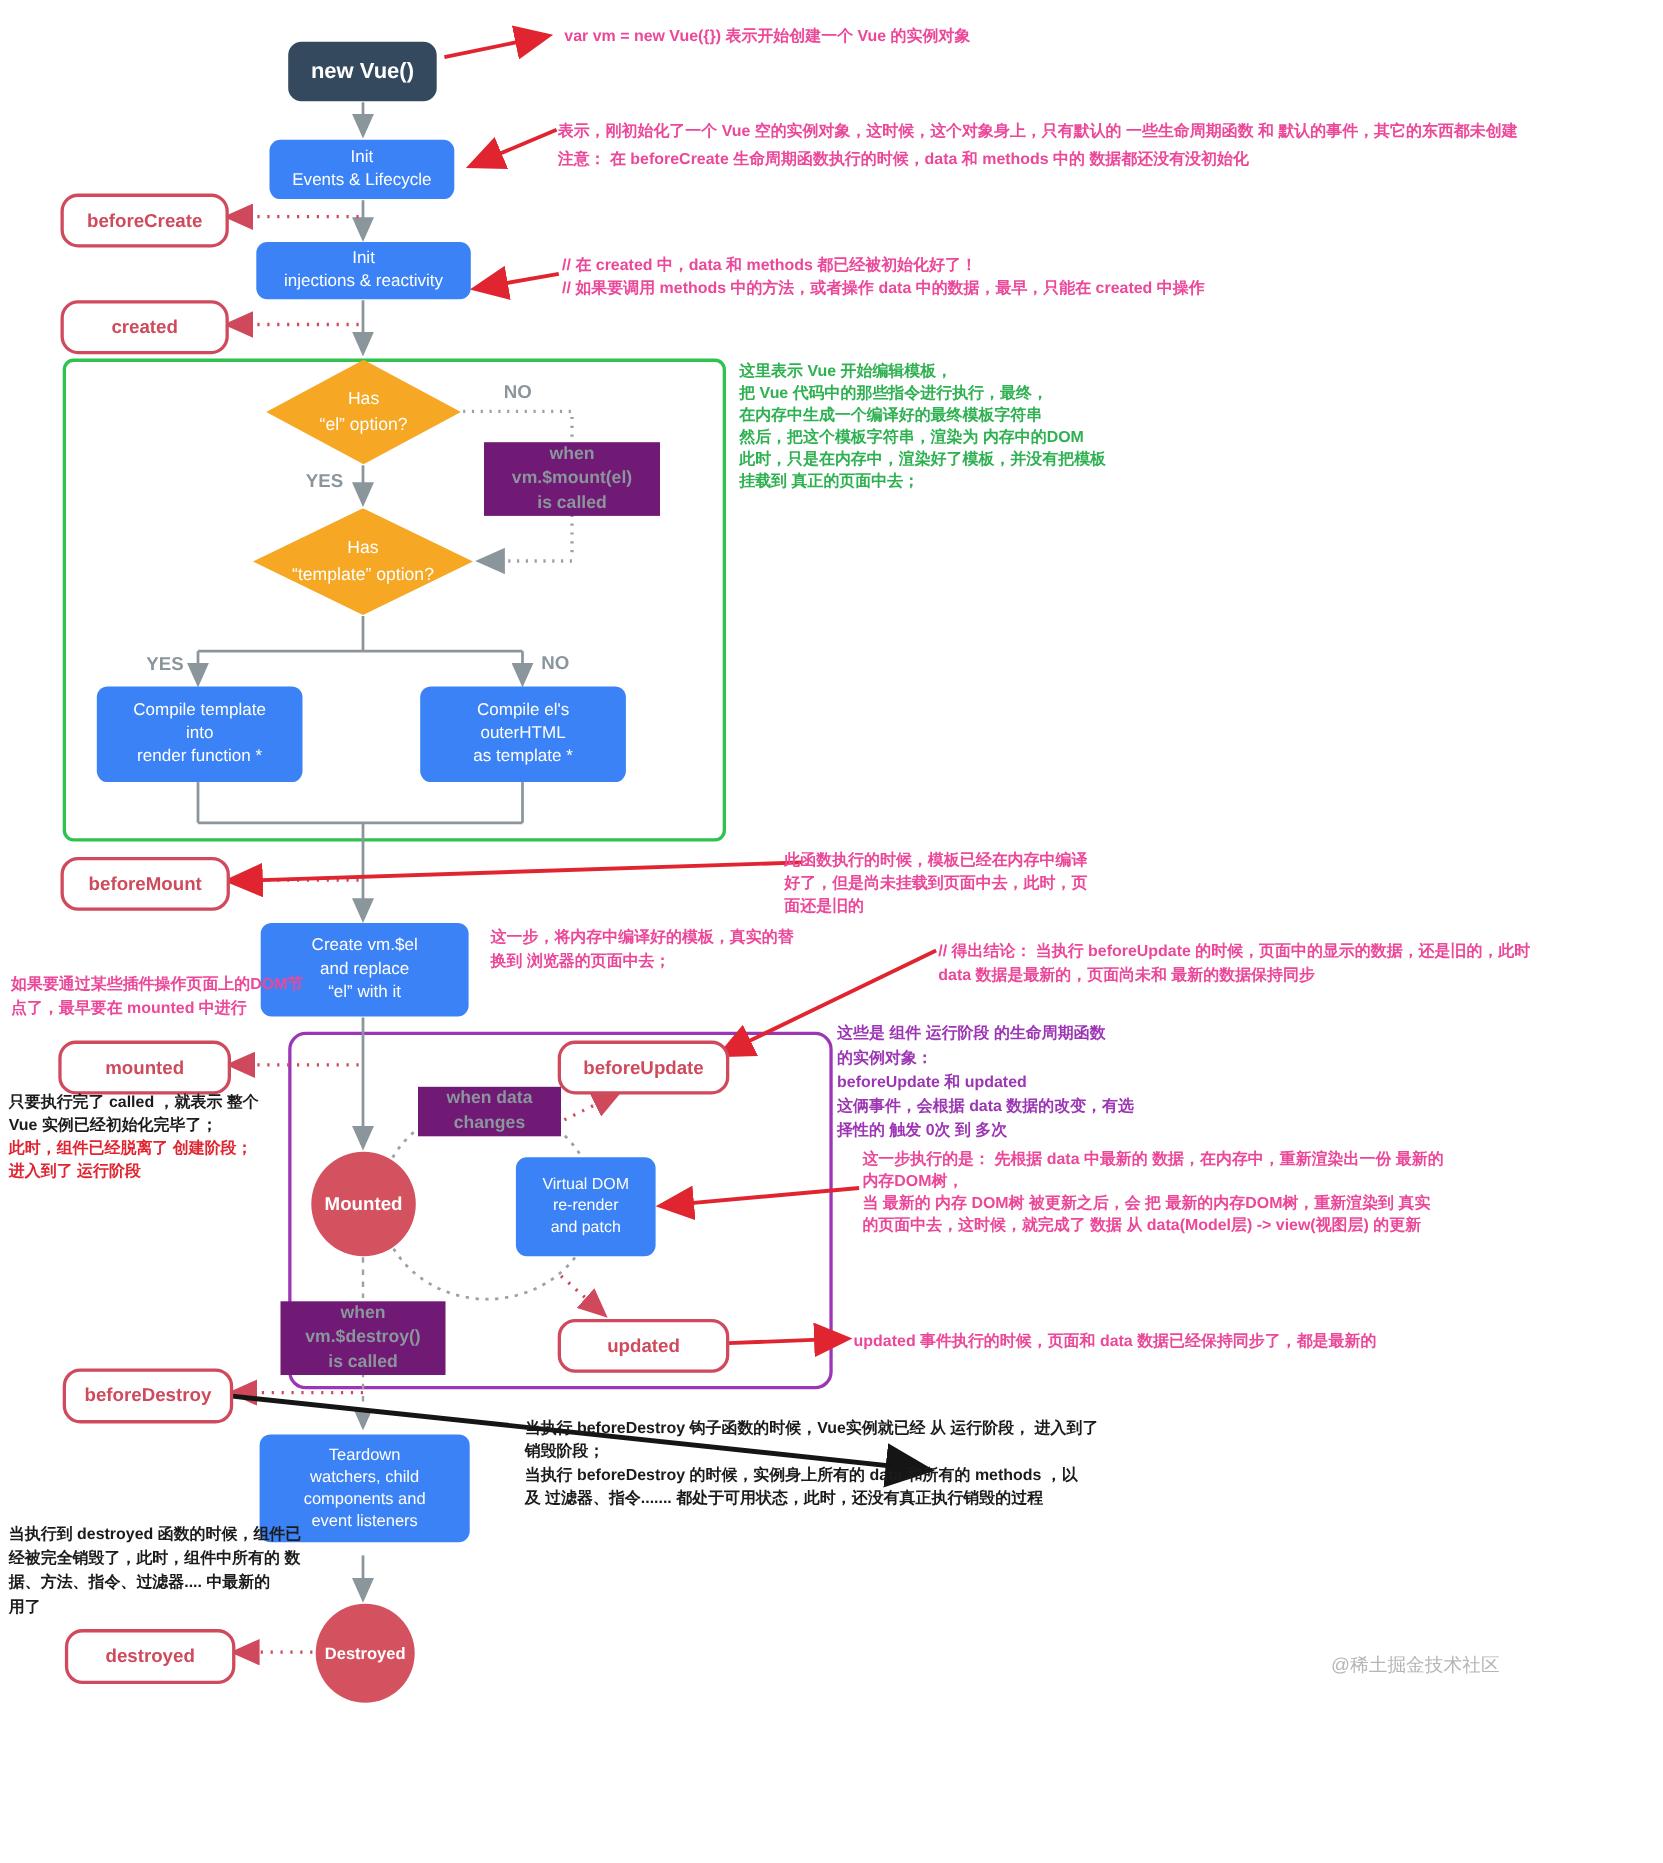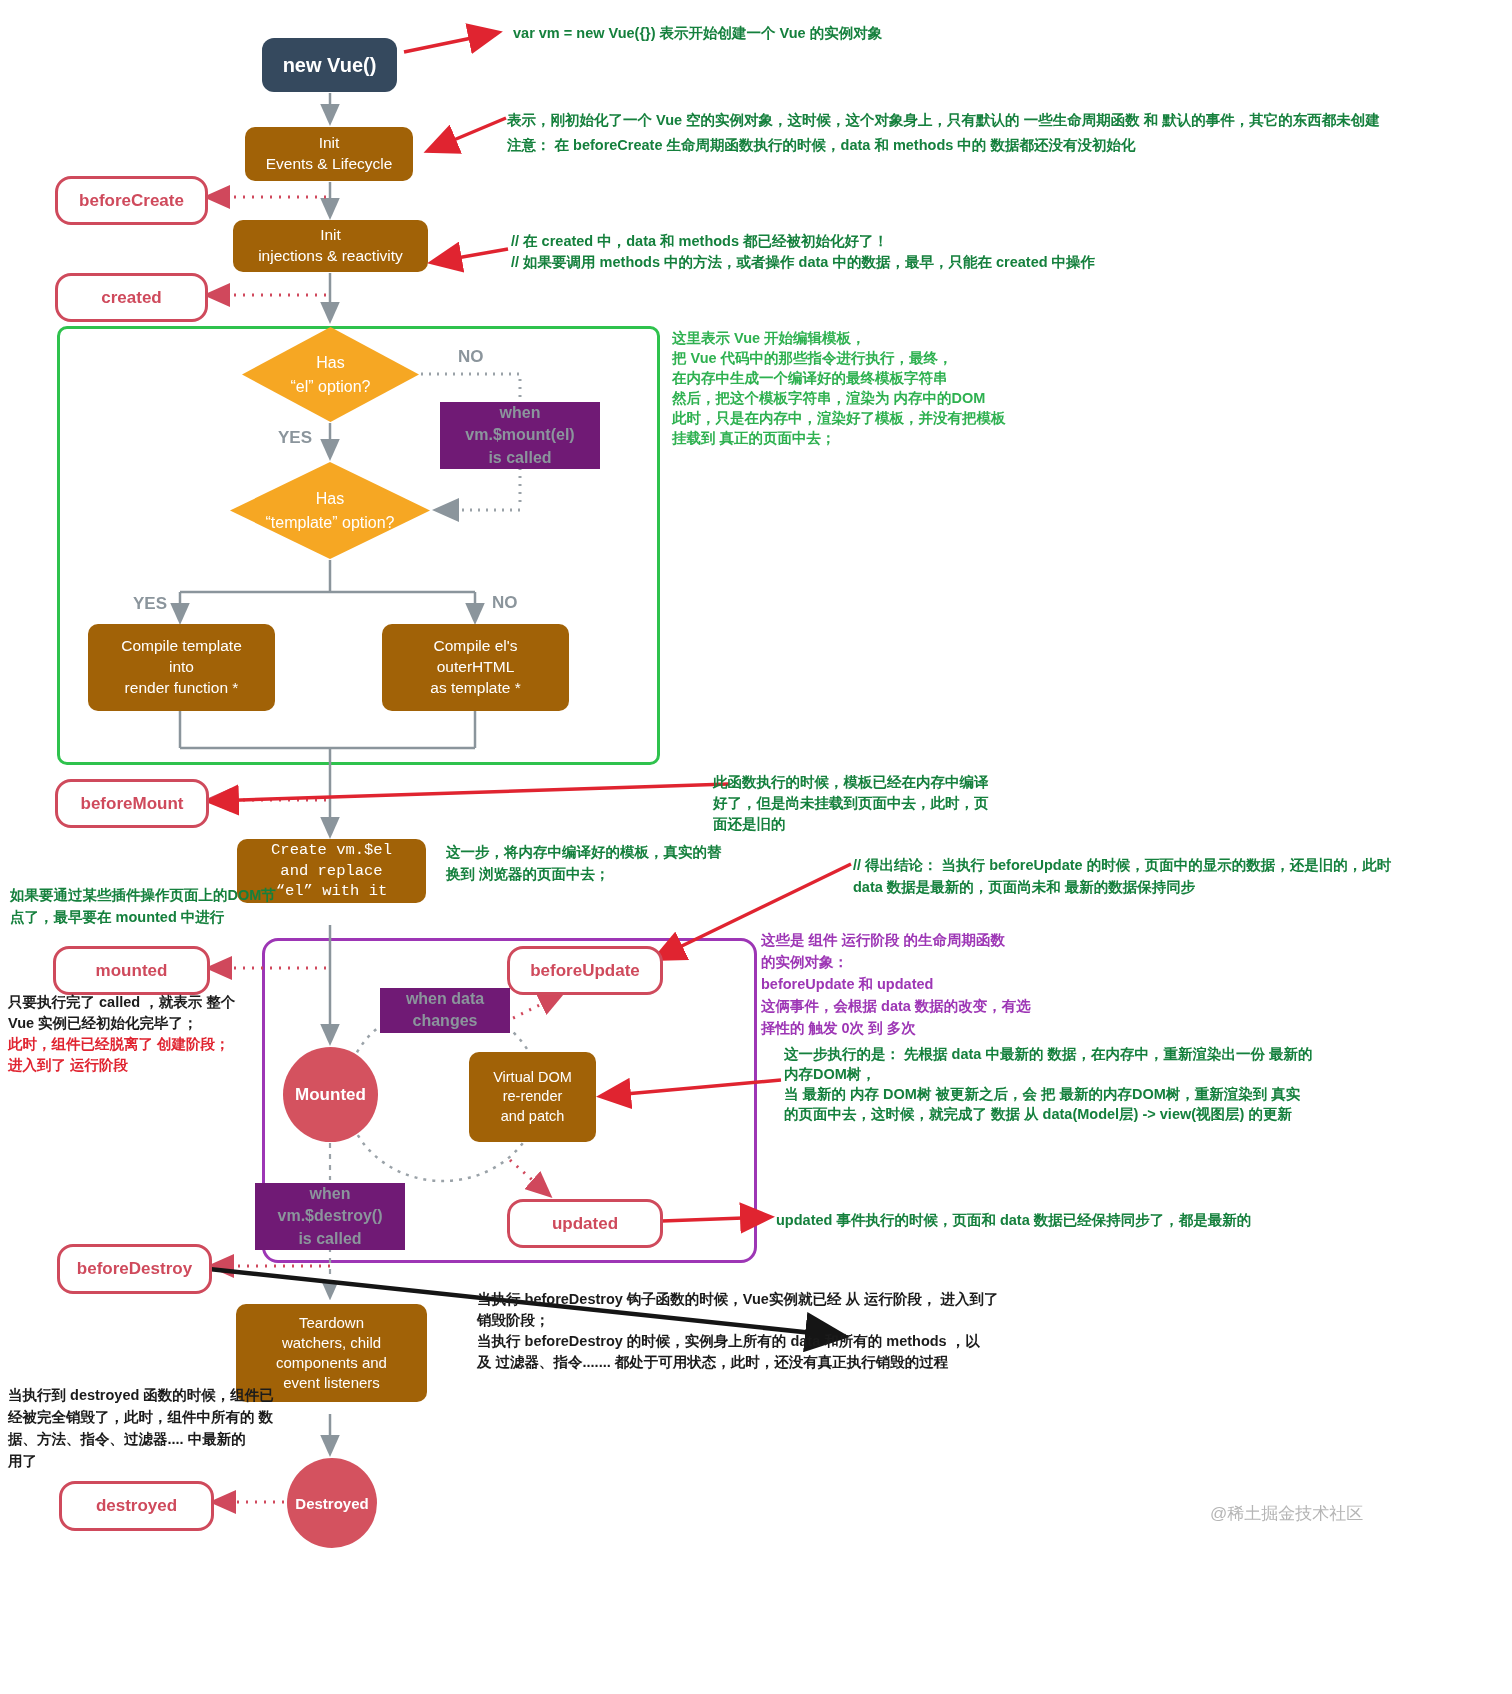--- a/index.html
+++ b/index.html
@@ -6,33 +6,33 @@
   .canvas{position:relative;width:1512px;height:1694px;background:#ffffff;overflow:hidden;
           font-family:"Liberation Sans","DejaVu Sans",sans-serif;}
   .stage{position:absolute;background:transparent;z-index:1;}
   .stage.green{border:3px solid #2fc24d;border-radius:10px;}
   .stage.purple{border:3px solid #9d36b5;border-radius:16px;}
   svg.wires{position:absolute;left:0;top:0;z-index:2;}
   .node,.pill,.diamond,.rcircle,.glabel,.ann,.watermark{position:absolute;z-index:3;}
   .node{display:flex;align-items:center;justify-content:center;text-align:center;
         color:#fff;white-space:pre-line;border-radius:10px;font-size:15.5px;line-height:1.35;}
   .node.navy{background:#35495e;border-radius:12px;font-weight:bold;font-size:20px;}
-  .node.green{background:#a16207;}
+  .node.green{background:#3b82f6;}
   .pill{border:3px solid #cf4a5c;border-radius:16px;background:#fff;color:#cf4a5c;
         font-weight:bold;font-size:17px;display:flex;align-items:center;justify-content:center;}
   .diamond{background:#f6a723;clip-path:polygon(50% 0,100% 50%,50% 100%,0 50%);color:#fff;
         display:flex;align-items:center;justify-content:center;text-align:center;
         white-space:pre-line;font-size:16px;line-height:1.45;}
   .rcircle{background:#d4525f;border-radius:50%;color:#fff;font-weight:bold;
         display:flex;align-items:center;justify-content:center;}
   .glabel{color:#8b959c;font-weight:bold;white-space:pre-line;text-align:center;
         font-size:16px;line-height:1.4;}
   .glabel.masked{background:#701a75;}
   .ann{font-weight:bold;font-size:14.5px;line-height:22px;white-space:nowrap;}
-  .ann.red{color:#15803d;}
+  .ann.red{color:#ec4899;}
   .ann.green{color:#2eb150;line-height:20px;}
   .ann.purple{color:#9d36b5;}
   .ann .dark{color:#1b1b1b;}
   .ann .red-ln{color:#e02430;}
   .watermark{color:#b5b5b5;font-size:17px;}
 </style>
 </head>
 <body>
 
 <div class="canvas">
@@ -118,21 +118,21 @@
 “el” option?</div>
   <div class="diamond" style="left:230px;top:462px;width:200px;height:97px;">Has
 “template” option?</div>
 
   <div class="node green" style="left:88px;top:624px;width:187px;height:87px;">Compile template
 into
 render function *</div>
   <div class="node green" style="left:382px;top:624px;width:187px;height:87px;">Compile el's
 outerHTML
 as template *</div>
-  <div class="node green" style="left:237px;top:839px;width:189px;height:64px;font-family:Liberation Mono, monospace;">Create vm.$el
+  <div class="node green" style="left:237px;top:839px;width:189px;height:85px;">Create vm.$el
 and replace
 “el” with it</div>
   <div class="node green" style="left:469px;top:1052px;width:127px;height:90px;font-size:14.5px;">Virtual DOM
 re-render
 and patch</div>
   <div class="node green" style="left:236px;top:1304px;width:191px;height:98px;font-size:15px;">Teardown
 watchers, child
 components and
 event listeners</div>
 

